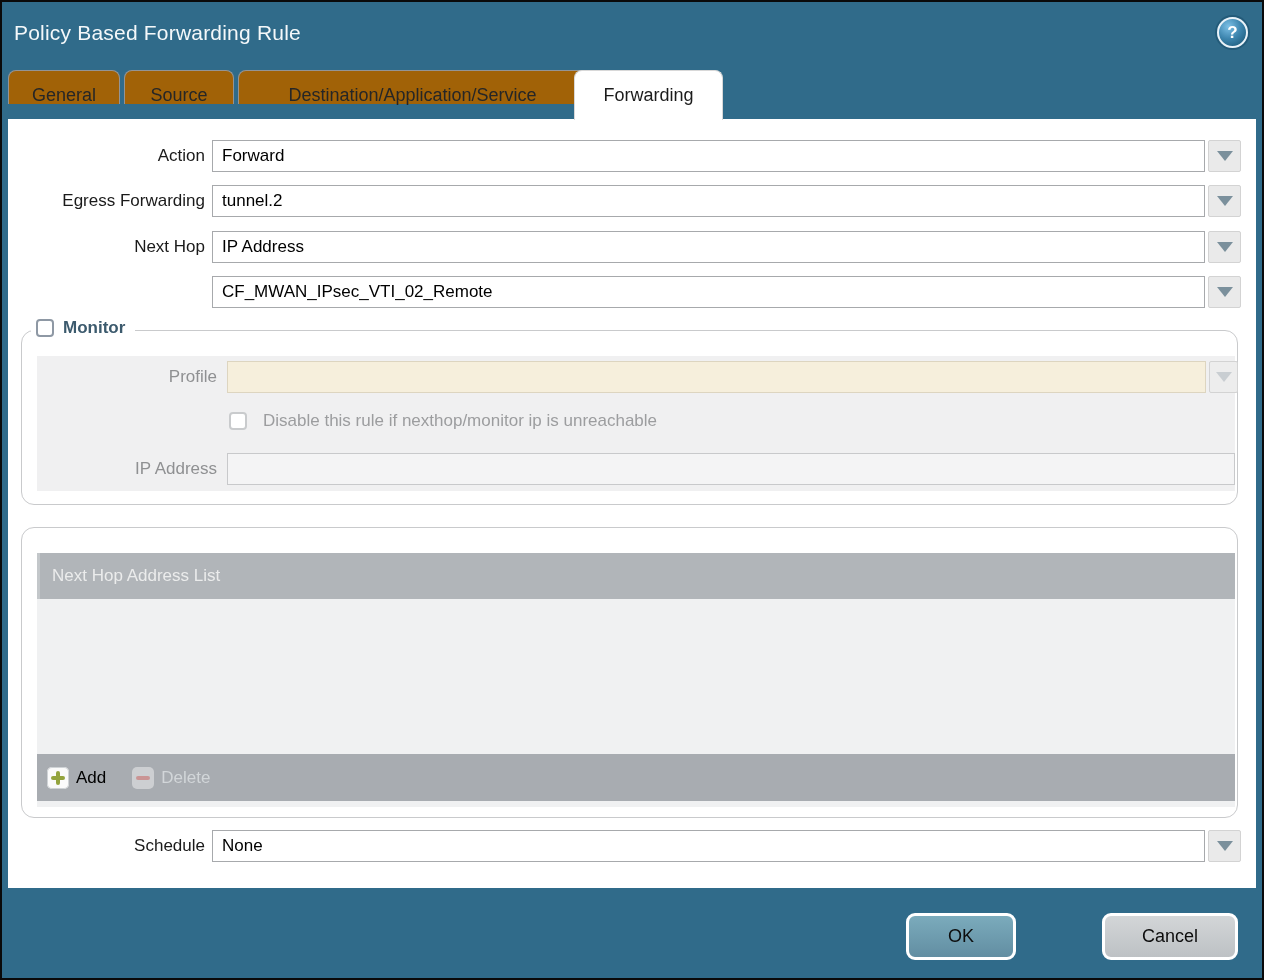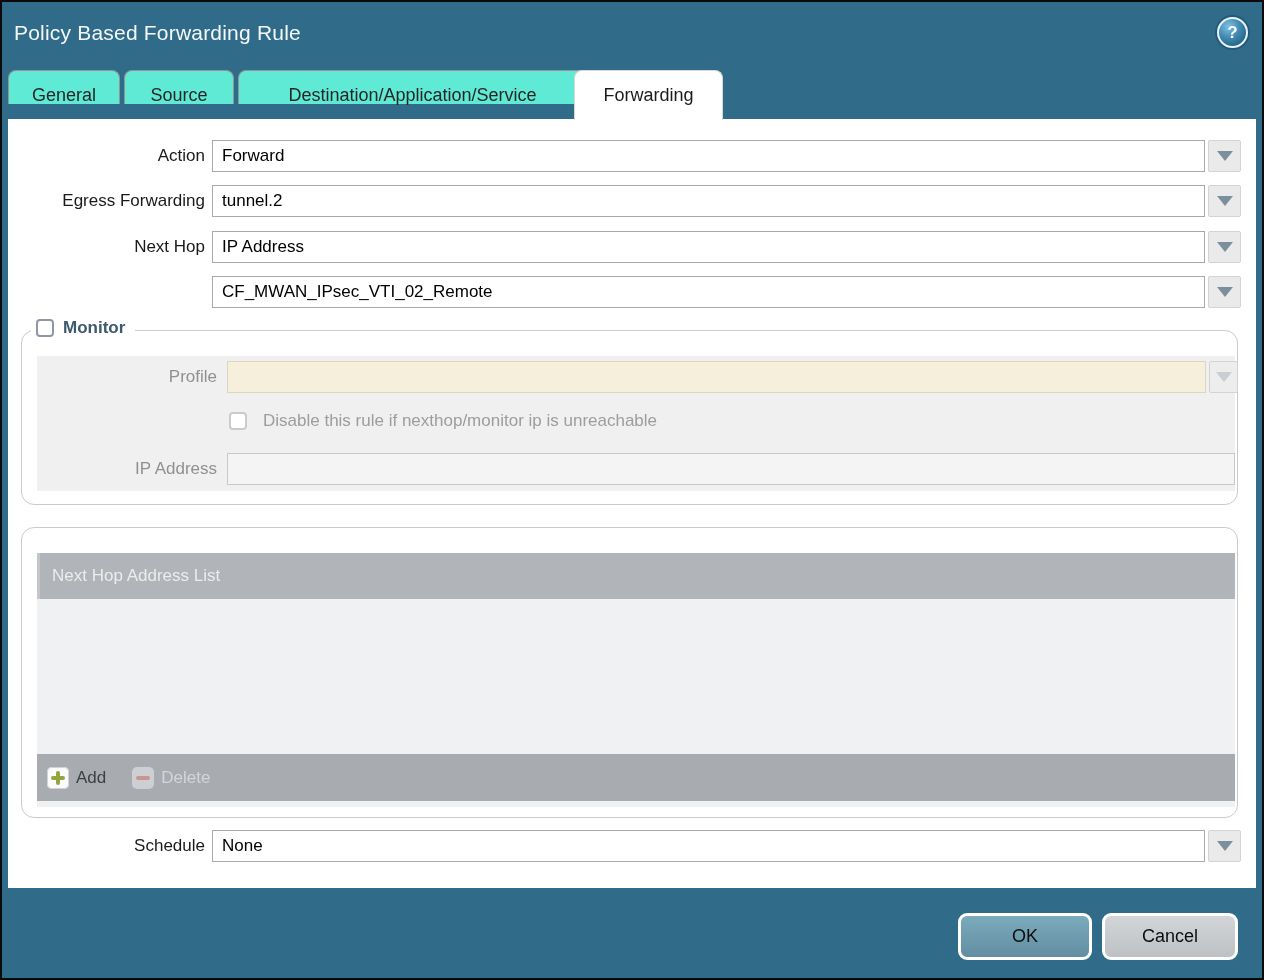--- a/index.html
+++ b/index.html
@@ -10,21 +10,21 @@
 
   
   .title { position:absolute; left:12px; top:19px; font-size:21px; color:#f4f8fa; letter-spacing:.2px; }
   .help { position:absolute; top:15px; right:14px; width:31px; height:31px; border-radius:50%;
           background:radial-gradient(circle at 35% 28%, #7cc0e6 0%, #3f87b0 45%, #14506f 100%);
           border:2px solid #e9f2f8; box-shadow:0 0 0 2px rgba(20,70,100,.45);
           display:flex; align-items:center; justify-content:center; cursor:pointer; }
   .help span { color:#fff; font-size:17px; font-weight:bold; line-height:1; }
 
   
-  .tab { position:absolute; top:68px; height:34px; background:#5eead4; border:1px solid #949494;
+  .tab { position:absolute; top:68px; height:34px; background:#a16207; border:1px solid #949494;
          border-bottom:none; border-radius:8px 8px 0 0; text-align:center; line-height:48px;
          font-size:18px; color:#262626; cursor:pointer; }
   .tab.active { background:#ffffff; border-color:#d8d8d8; height:50px; z-index:3; color:#1b1b1b; }
   .tab-general { left:6px; width:112px; }
   .tab-source { left:122px; width:110px; }
   .tab-dest { left:236px; width:349px; }
   .tab-forwarding { left:572px; width:149px; }
 
   
   .content { position:absolute; left:6px; top:117px; width:1248px; height:769px; background:#ffffff; z-index:2; }
@@ -72,36 +72,36 @@
   
   .nh-table { position:absolute; left:15px; top:25px; width:1198px; height:254px; }
   .nh-head { height:46px; background:#b1b5b9; border-left:3px solid #c3c7ca; color:#ebecec;
              font-size:17px; line-height:46px; padding-left:12px; }
   .nh-body { height:155px; background:#f0f1f2; }
   .nh-foot { height:47px; background:#a8acb1; display:flex; align-items:center; gap:26px; padding-left:10px; }
   .nh-strip { height:6px; background:#f0f1f2; }
 
   .tool-btn { display:flex; align-items:center; gap:7px; font-size:17px; cursor:pointer; }
   .tool-btn.disabled { cursor:default; }
-  .tool-btn .tlabel-add { color:#404040; }
+  .tool-btn .tlabel-add { color:#000000; }
   .tool-btn .tlabel-del { color:#d2d6d9; }
 
   .add-icon { position:relative; width:22px; height:22px; background:#fbfbfb; border-radius:5px;
               box-shadow:inset 0 0 0 1px #cfd3d6; }
   .add-icon::before, .add-icon::after { content:""; position:absolute; background:#94a43e; border-radius:2px; }
   .add-icon::before { left:4px; top:9px; width:14px; height:4px; }
   .add-icon::after  { left:9px; top:4px; width:4px; height:14px; }
   .delete-icon { position:relative; width:22px; height:22px; background:rgba(251,251,251,.45); border-radius:5px; }
   .delete-icon::before { content:""; position:absolute; left:4px; top:9px; width:14px; height:4px;
                          background:#c98a8a; border-radius:2px; opacity:.85; }
 
   
   .btn { position:absolute; top:911px; height:47px; border:3px solid #ffffff; border-radius:9px;
          font-size:18px; color:#0d0d0d; text-align:center; line-height:41px; cursor:pointer; z-index:2; }
-  .btn-ok { left:956px; width:134px; background:linear-gradient(#7babbc, #628ea2); }
+  .btn-ok { left:904px; width:110px; background:linear-gradient(#7babbc, #628ea2); }
   .btn-cancel { left:1100px; width:136px; background:linear-gradient(#d3d6d8, #bdc1c4); }
 </style>
 </head>
 <body>
 
 <div class="screen">
 
   <div class="title">Policy Based Forwarding Rule</div>
   <div class="help">
     <span>?</span>

